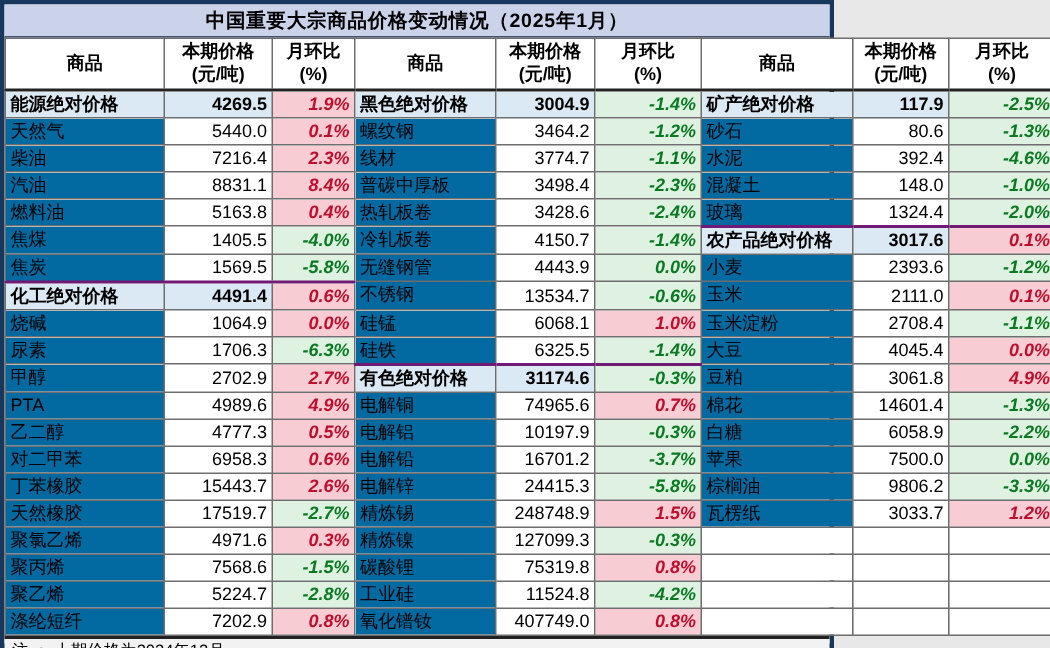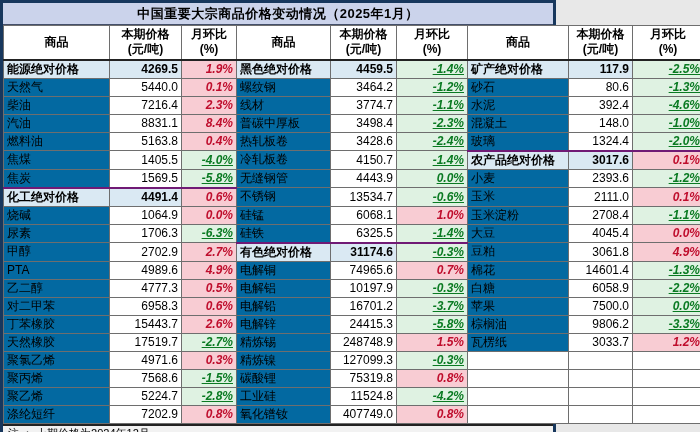--- a/index.html
+++ b/index.html
@@ -34,21 +34,21 @@
     background:#ffffff;
     font-weight:bold; font-size:12px;
     text-align:center; vertical-align:middle;
     border-bottom:2px solid #222;
     line-height:1.25;
   }
   td.name   { text-align:left;  background:#0369a1; }
   td.price  { text-align:right; background:#ffffff; }
   td.pct    { text-align:right; font-style:italic; font-weight:bold; }
   td.up     { background:var(--pos-bg);  color:var(--pos-text); }
-  td.down   { background:var(--neg-bg);  color:var(--neg-text);text-decoration:underline; }
+  td.down   { background:var(--neg-bg);  color:var(--neg-text); }
   td.cat    { font-weight:bold;margin-left:36px; }
   td.cat.name, td.cat.price { background:var(--cat-bg); }
   td.section-top { border-top:2px solid #701a75; }
   td.group-start { border-left:1.5px solid #333; }
   td.empty { background:#ffffff; }
   .note-bar {
     flex:1 1 auto;
     background:#f2f2f2;
     border-top:2px solid #222;
     font-size:11px;
@@ -85,21 +85,21 @@
           <th>本期价格<br>(元/吨)</th>
           <th>月环比<br>(%)</th>
         </tr>
     </thead>
     <tbody id="table-body">
         <tr>
           <td class="name cat">能源绝对价格</td>
           <td class="price cat">4269.5</td>
           <td class="pct cat up">1.9%</td>
           <td class="name cat group-start">黑色绝对价格</td>
-          <td class="price cat">4459.5</td>
+          <td class="price cat">3004.9</td>
           <td class="pct cat down">-1.4%</td>
           <td class="name cat group-start">矿产绝对价格</td>
           <td class="price cat">117.9</td>
           <td class="pct cat down">-2.5%</td>
         </tr>
         <tr>
           <td class="name">天然气</td>
           <td class="price">5440.0</td>
           <td class="pct up">0.1%</td>
           <td class="name group-start">螺纹钢</td>

